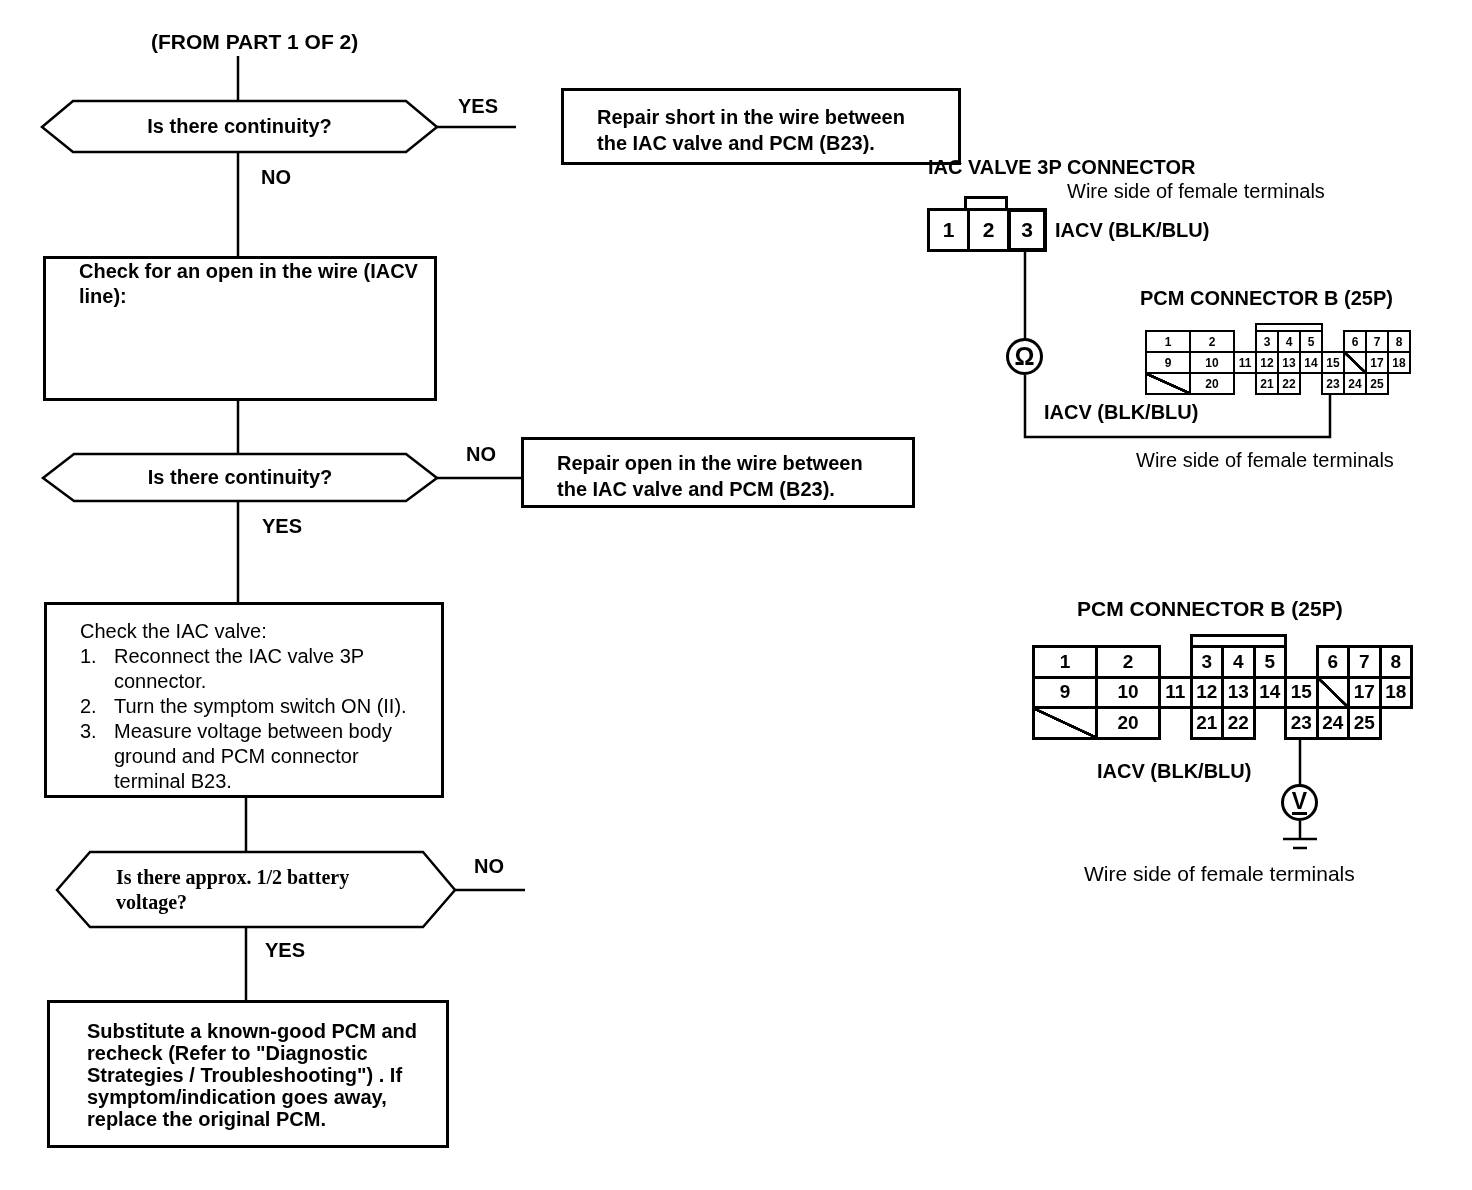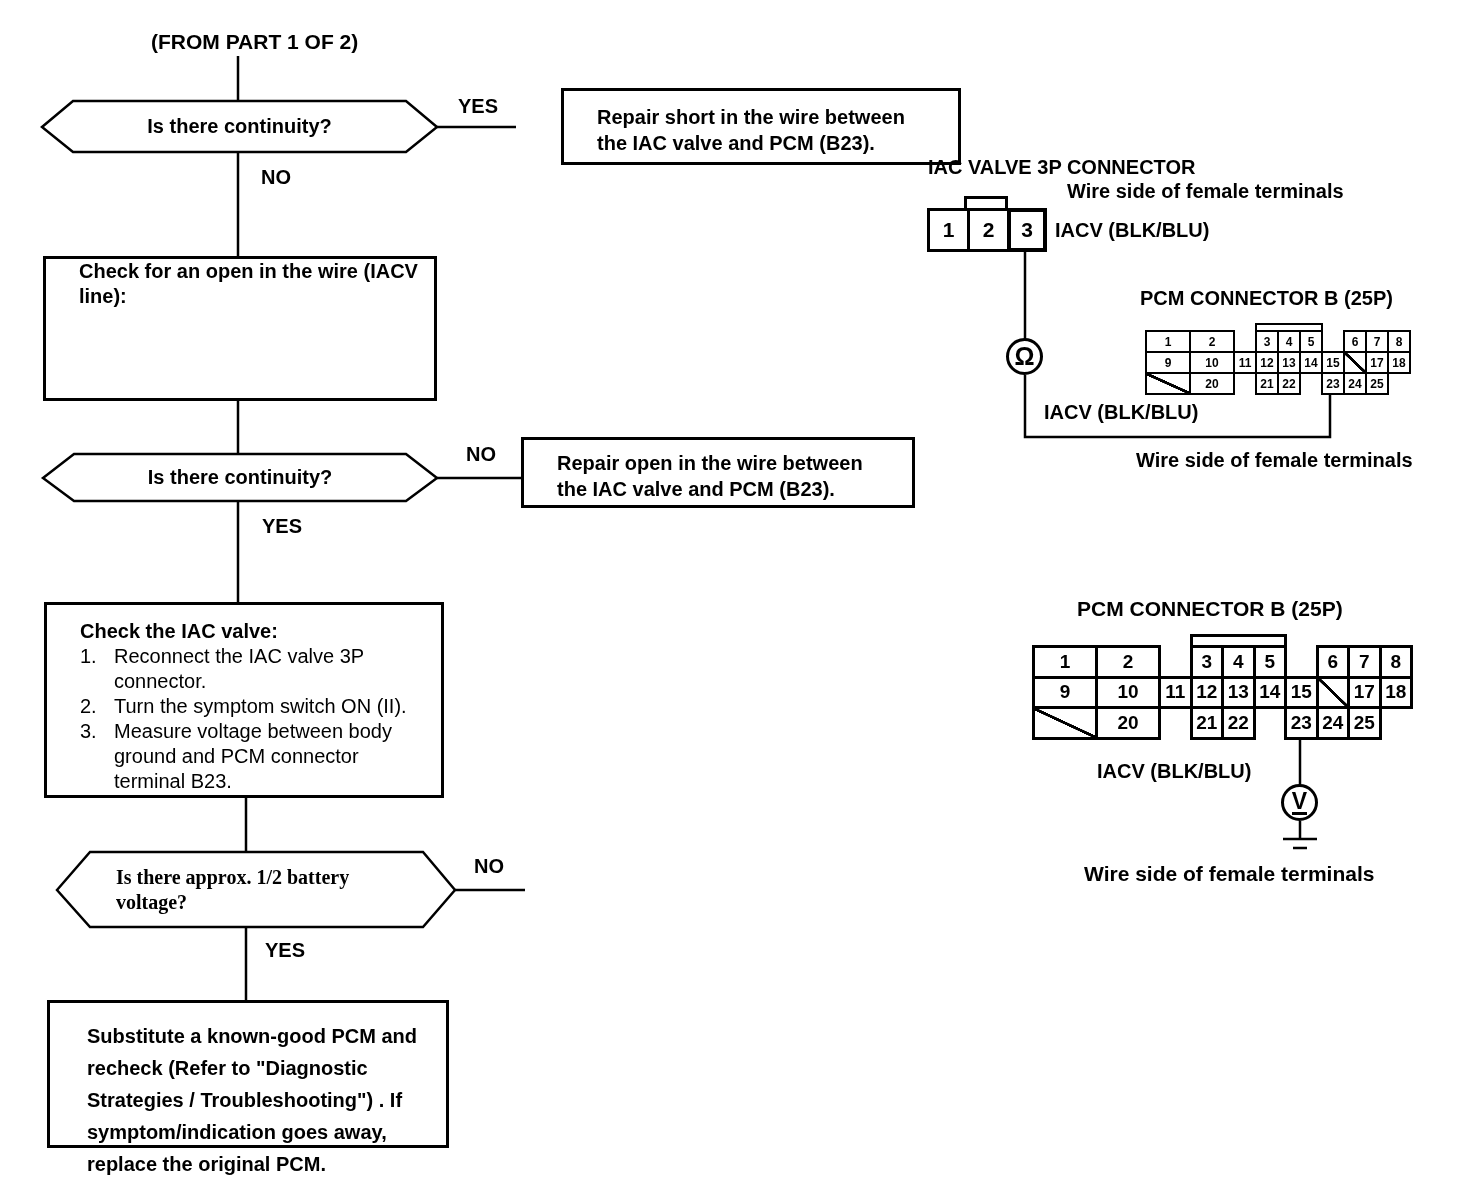--- a/index.html
+++ b/index.html
@@ -2,21 +2,21 @@
 <html><head>
 <meta charset="utf-8">
 <style>
   html,body{margin:0;padding:0;background:#fff;}
   .canvas{
     position:relative;width:1472px;height:1190px;background:#fff;
     font-family:"Liberation Sans",sans-serif;color:#000;overflow:hidden;
   }
   .layer{position:absolute;left:0;top:0;}
   .lbl{position:absolute;font-size:20px;font-weight:bold;white-space:nowrap;}
-  .lbl.normal{font-weight:bold;}
+  .lbl.normal{font-weight:normal;}
   .box{
     position:absolute;border:3px solid #000;background:#fff;box-sizing:border-box;
     font-size:20px;line-height:25px;
   }
   .box.bold{font-weight:bold;}
   .hextext{
     position:absolute;display:flex;align-items:center;justify-content:center;
     font-size:20px;font-weight:bold;text-align:center;
   }
   .hextext.left{justify-content:flex-start;text-align:left;line-height:25px;font-family:Liberation Serif, serif;}
@@ -75,41 +75,41 @@
     <div style="font-weight:bold;">Check for an open in the wire (IACV line):</div>
   </div>
 
   <div class="hextext" style="left:74px;top:454px;width:332px;height:47px;">Is there continuity?</div>
   <div class="lbl" style="left:466px;top:443px;">NO</div>
   <div class="lbl" style="left:262px;top:515px;">YES</div>
 
   <div class="box bold" style="left:521px;top:437px;width:394px;height:71px;padding:10px 18px 0 33px;line-height:26px;">Repair open in the wire between the IAC valve and PCM (B23).</div>
 
   <div class="box" style="left:44px;top:602px;width:400px;height:196px;padding:14px 12px 0 33px;">
-    <div style="font-weight:bold;">Check the IAC valve:</div>
+    <div style="font-weight:normal;">Check the IAC valve:</div>
     <div class="step">
       <span class="num">1.</span>
       <span>Reconnect the IAC valve 3P connector.</span>
     </div>
     <div class="step">
       <span class="num">2.</span>
       <span>Turn the symptom switch ON (II).</span>
     </div>
     <div class="step">
       <span class="num">3.</span>
       <span>Measure voltage between body ground and PCM connector terminal B23.</span>
     </div>
   </div>
 
   <div class="hextext left" style="left:116px;top:858px;width:292px;height:64px;">Is there approx. 1/2 battery voltage?</div>
   <div class="lbl" style="left:474px;top:855px;">NO</div>
   <div class="lbl" style="left:265px;top:939px;">YES</div>
 
 
-  <div class="box bold" style="left:47px;top:1000px;width:402px;height:148px;padding:17px 22px 0 37px;line-height:32px;">Substitute a known-good PCM and recheck (Refer to "Diagnostic Strategies / Troubleshooting") . If symptom/indication goes away, replace the original PCM.</div>
+  <div class="box bold" style="left:47px;top:1000px;width:402px;height:148px;padding:17px 22px 0 37px;line-height:22px;">Substitute a known-good PCM and recheck (Refer to "Diagnostic Strategies / Troubleshooting") . If symptom/indication goes away, replace the original PCM.</div>
 
   <div class="lbl" style="left:928px;top:156px;">IAC VALVE 3P CONNECTOR</div>
   <div class="lbl normal" style="left:1067px;top:180px;">Wire side of female terminals</div>
 
   <div class="conn" style="left:927px;top:208px;width:120px;height:44px;">
     <div class="ctab" style="left:37px;top:-12px;width:44px;height:16px;"></div>
     <div class="ccell" style="left:0;top:0;width:43px;height:44px;border-width:3px;font-size:21px;">1</div>
     <div class="ccell" style="left:40px;top:0;width:43px;height:44px;border-width:3px;font-size:21px;">2</div>
     <div class="ccell" style="left:80px;top:0;width:40px;height:44px;border-width:4px;font-size:21px;">3</div>
   </div>

